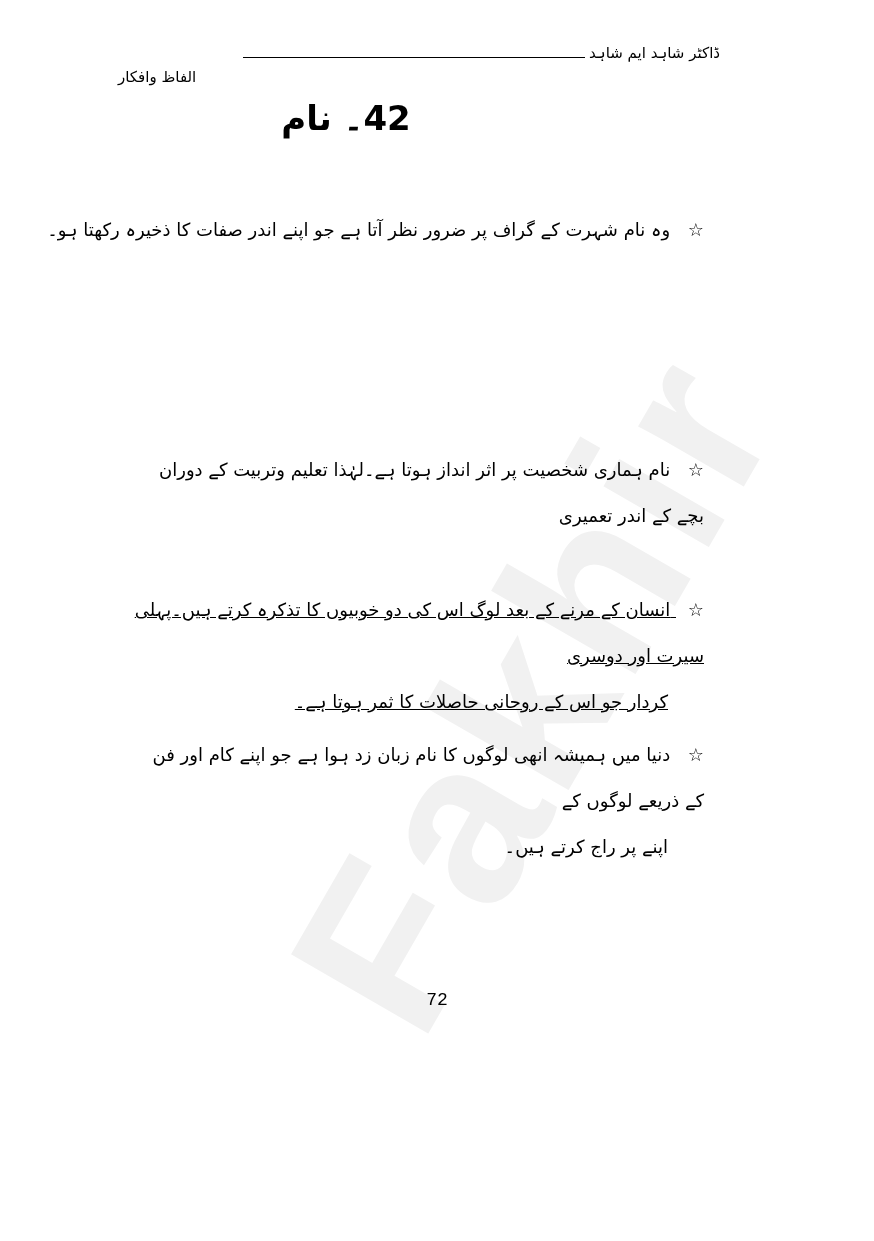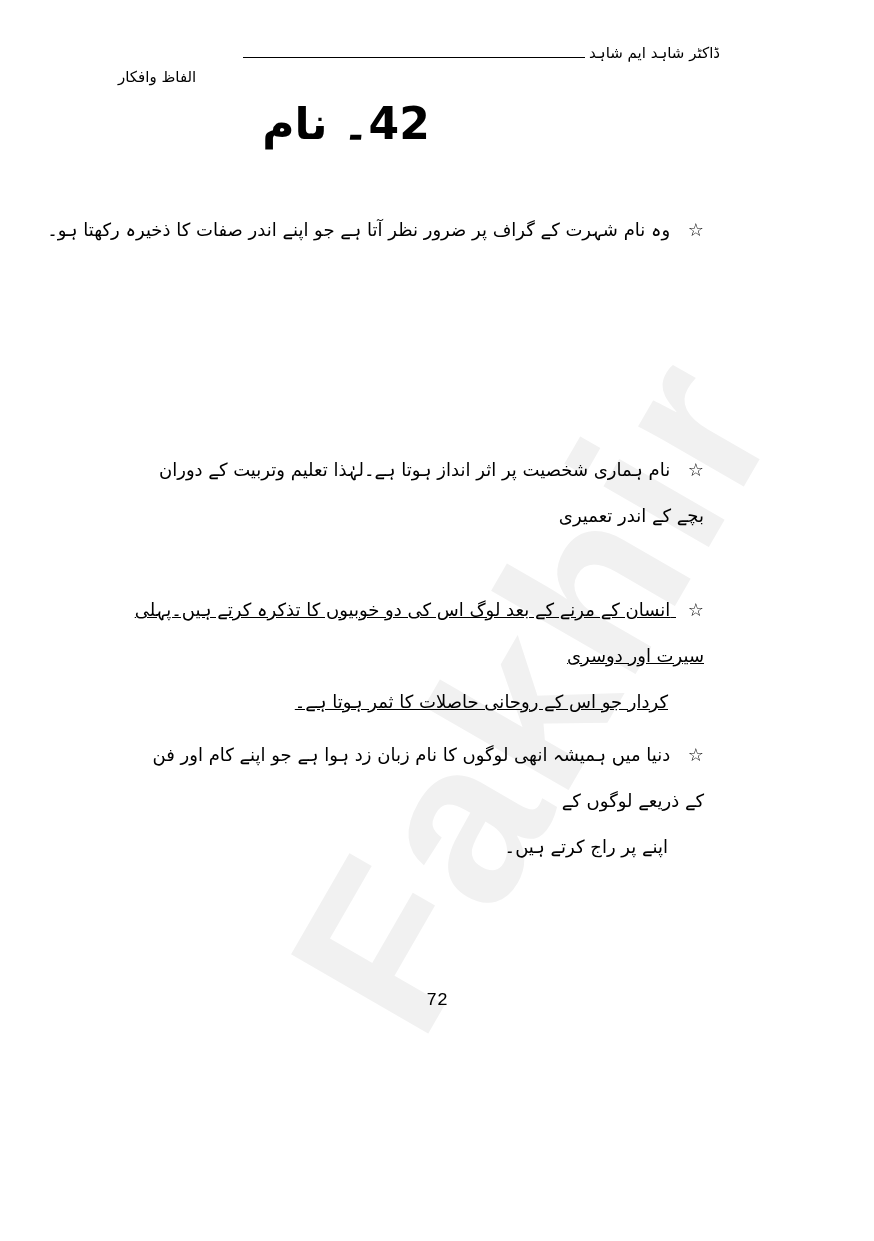--- a/index.html
+++ b/index.html
@@ -4,21 +4,21 @@
 <style>
   html, body { margin: 0; padding: 0; background: #ffffff; }
   body { width: 874px; height: 1241px; position: relative; overflow: hidden; font-family: "DejaVu Sans", sans-serif; color: #000; }
   .page { position: absolute; left: 0; top: 0; width: 874px; height: 1241px; }
 
   .header { position: absolute; top: 44px; left: 118px; width: 602px; height: 30px; }
   .header-right { position: absolute; right: 0; top: 0; font-size: 15px; direction: rtl; text-align: center; }
   .header-left { position: absolute; left: 0; top: 0; font-size: 15px; direction: rtl; margin-top: 24px; }
   .header-rule { position: absolute; left: 125px; width: 342px; top: 13px; height: 0; border-top: 1.5px solid #000; }
 
-  .title { position: absolute; top: 98px; left: 0; width: 692px; text-align: center; font-size: 44px; font-weight: bold; direction: rtl; }
+  .title { position: absolute; top: 98px; left: 0; width: 692px; text-align: center; font-size: 34px; font-weight: bold; direction: rtl; }
 
   .watermark { position: absolute; left: 170px; top: 560px; font-family: "Liberation Sans", sans-serif; font-size: 230px; font-weight: bold; color: #f1f1f1; transform: rotate(-60deg); transform-origin: center; letter-spacing: 6px; z-index: 0; user-select: none; }
 
   .bullets { position: absolute; top: 0; left: 0; width: 874px; height: 1000px; z-index: 1; }
   .bullet { position: absolute; right: 170px; direction: rtl; font-size: 18px; line-height: 46px; text-align: right; }
   .bullet .star { display: inline-block; width: 28px; font-size: 18px; text-align: right; }
   .bullet .line2 { display: block; padding-right: 36px; }
 
   .page-number { position: absolute; top: 990px; left: 0; width: 874px; text-align: center; font-family: Liberation Mono, monospace; font-size: 18px; z-index: 1; }
 </style>

